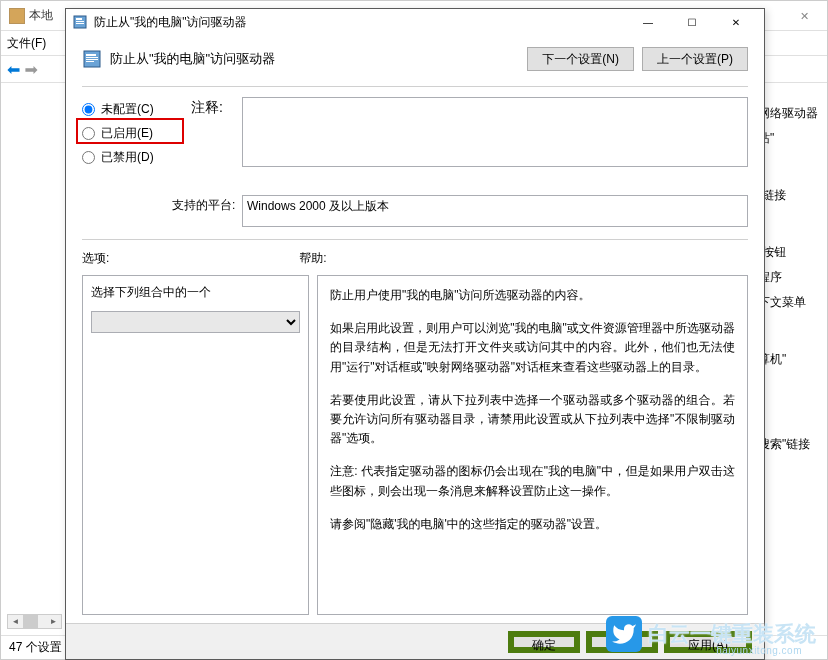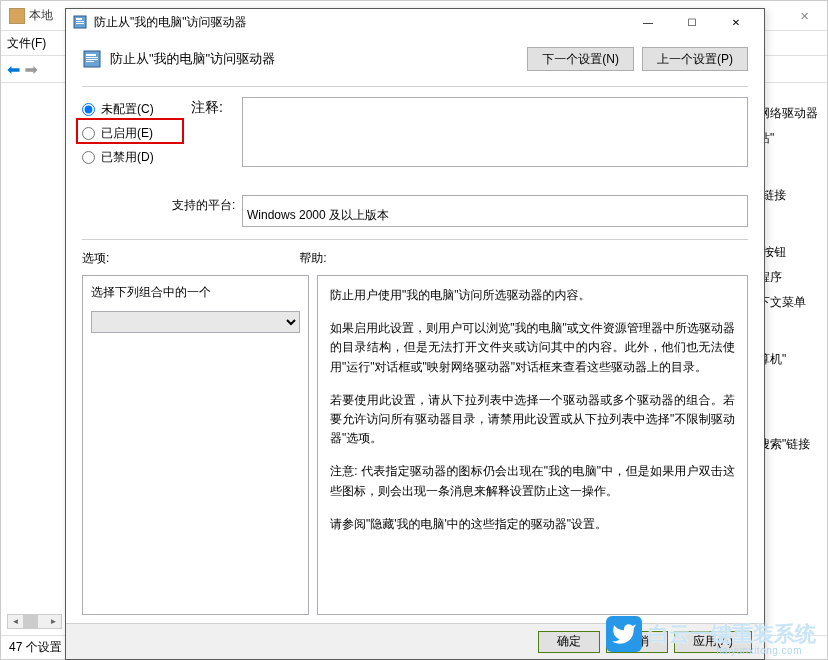--- a/index.html
+++ b/index.html
@@ -43,32 +43,32 @@
     .radio-col { width: 90px; }
     .radio-item { display: flex; align-items: center; height: 24px; font-size: 12px; position: relative; }
     .radio-item input { margin-right: 6px; }
     .highlight { position: absolute; border: 2px solid #d00; left: -6px; top: -3px; width: 108px; height: 26px; pointer-events: none; }
     .comment-col { flex: 1; display: flex; }
     .comment-label { width: 70px; font-size: 14px; padding-top: 2px; text-align: center; }
     .comment-input { flex: 1; height: 70px; border: 1px solid #abadb3; padding: 2px 4px; font-size: 12px; resize: none; }
     
     .platform-row { display: flex; margin: 6px 0 12px 90px; }
     .platform-label { width: 70px; font-size: 12px; padding-top: 2px; }
-    .platform-input { flex: 1; height: 32px; border: 1px solid #abadb3; padding: 2px 4px; font-size: 12px; display: flex; align-items: flex-end; }
+    .platform-input { flex: 1; height: 32px; border: 1px solid #abadb3; padding: 2px 4px; font-size: 12px; display: flex; align-items: flex-start; }
     
     .sections-row { display: flex; gap: 190px; font-size: 12px; margin-bottom: 8px; }
     
     .content-row { display: flex; gap: 8px; flex: 1; min-height: 0; }
     .options-box { width: 227px; border: 1px solid #abadb3; padding: 8px; font-size: 12px; }
     .options-select { width: 100%; height: 22px; margin-top: 10px; border: 1px solid #abadb3; background: #e8e8e8; font-size: 12px; }
     .help-box { flex: 1; border: 1px solid #abadb3; padding: 10px 12px; font-size: 12px; line-height: 1.6; overflow-y: auto; }
     .help-box p { margin-bottom: 14px; text-align: justify; }
     
     .button-bar { position: absolute; bottom: 0; left: 0; right: 0; height: 36px; background: #f0f0f0; border-top: 1px solid #d0d0d0; display: flex; justify-content: flex-end; align-items: center; padding: 0 12px; gap: 6px; }
-    .action-btn { height: 22px; padding: 0 18px; font-size: 12px; background: #e1e1e1; border: 1px solid #4d7c0f; cursor: pointer; }
+    .action-btn { height: 22px; padding: 0 18px; font-size: 12px; background: #e1e1e1; border: 6px solid #4d7c0f; cursor: pointer; }
     
     
     .watermark { position: absolute; right: 12px; bottom: 8px; display: flex; align-items: center; gap: 6px; }
     .wm-icon { width: 36px; height: 36px; background: #2798e8; border-radius: 6px; position: relative; }
     .wm-bird { position: absolute; left: 50%; top: 50%; transform: translate(-50%, -50%); }
     .wm-text { font-size: 21px; font-weight: bold; color: #c8e4f5; text-shadow: 0 0 2px #fff; }
     .wm-url { position: absolute; right: 14px; bottom: -4px; font-size: 10px; color: #b0d8f0; letter-spacing: 0.5px; }
   </style>
 </head>
 <body>

